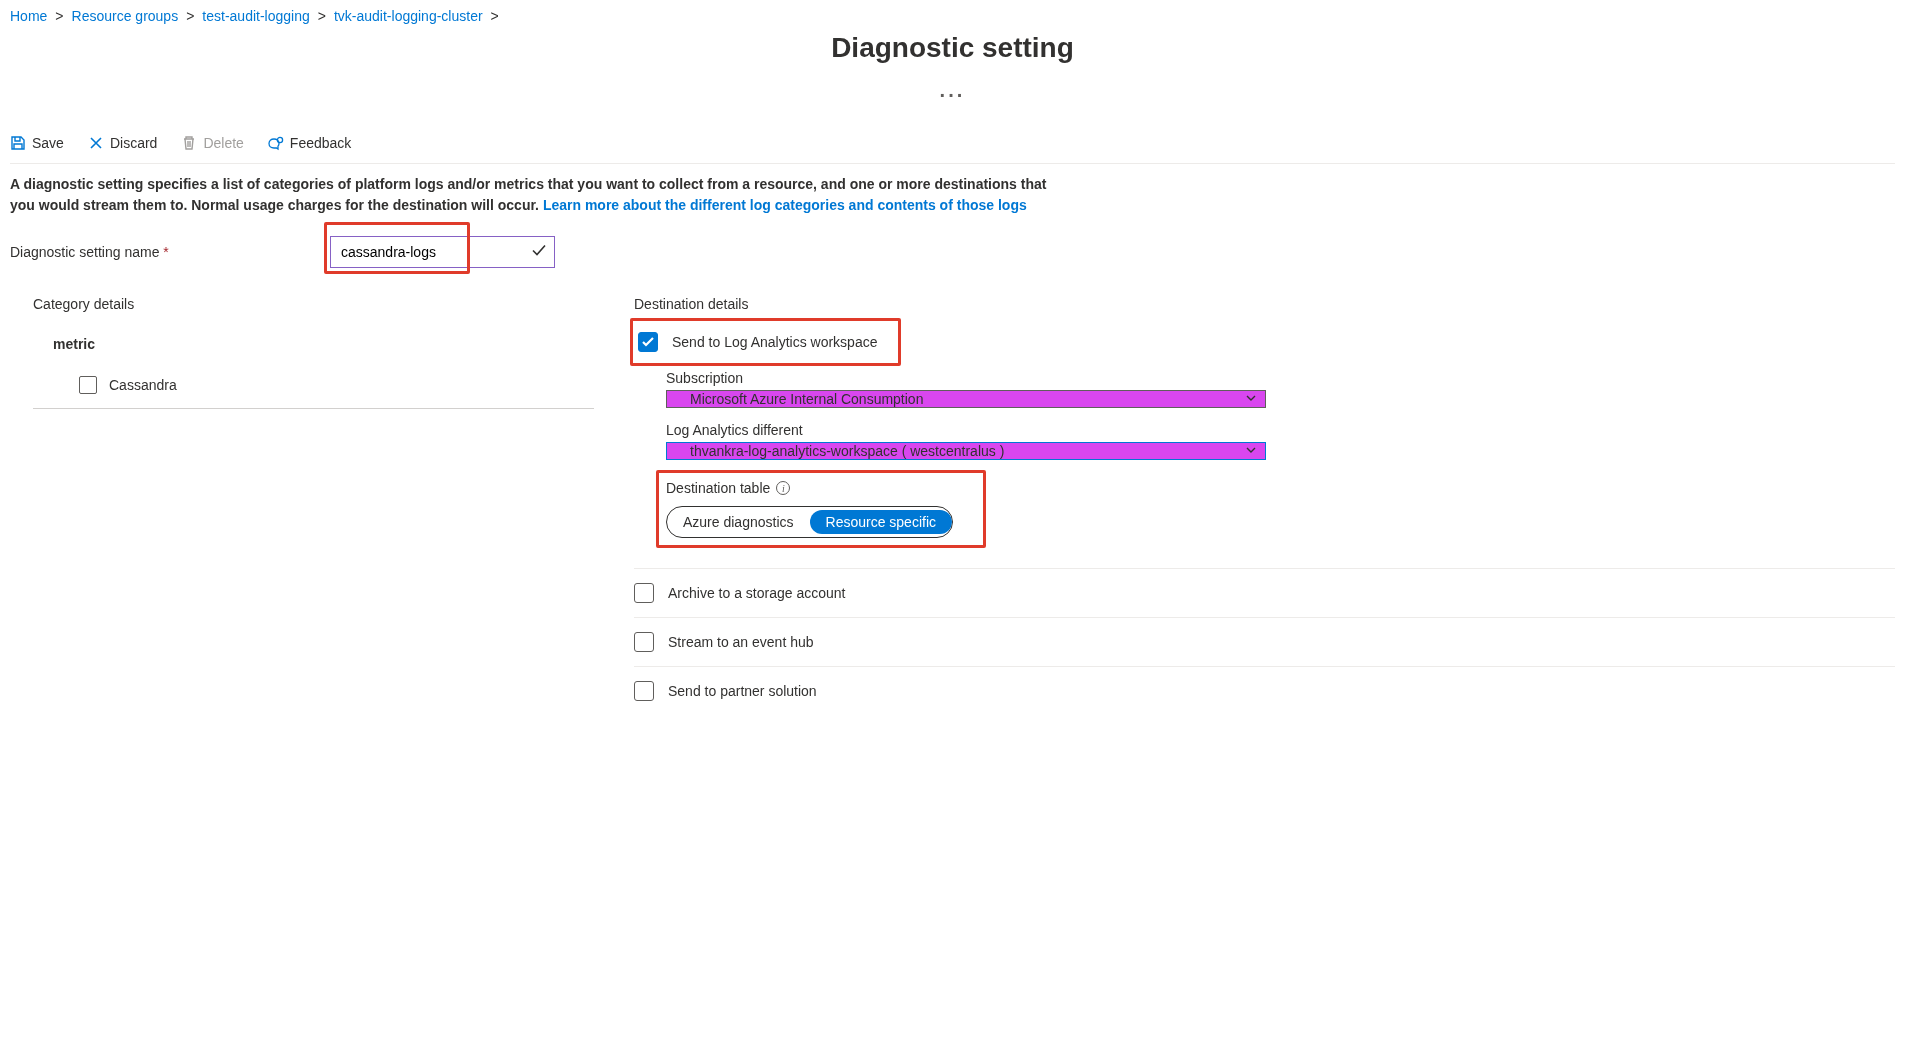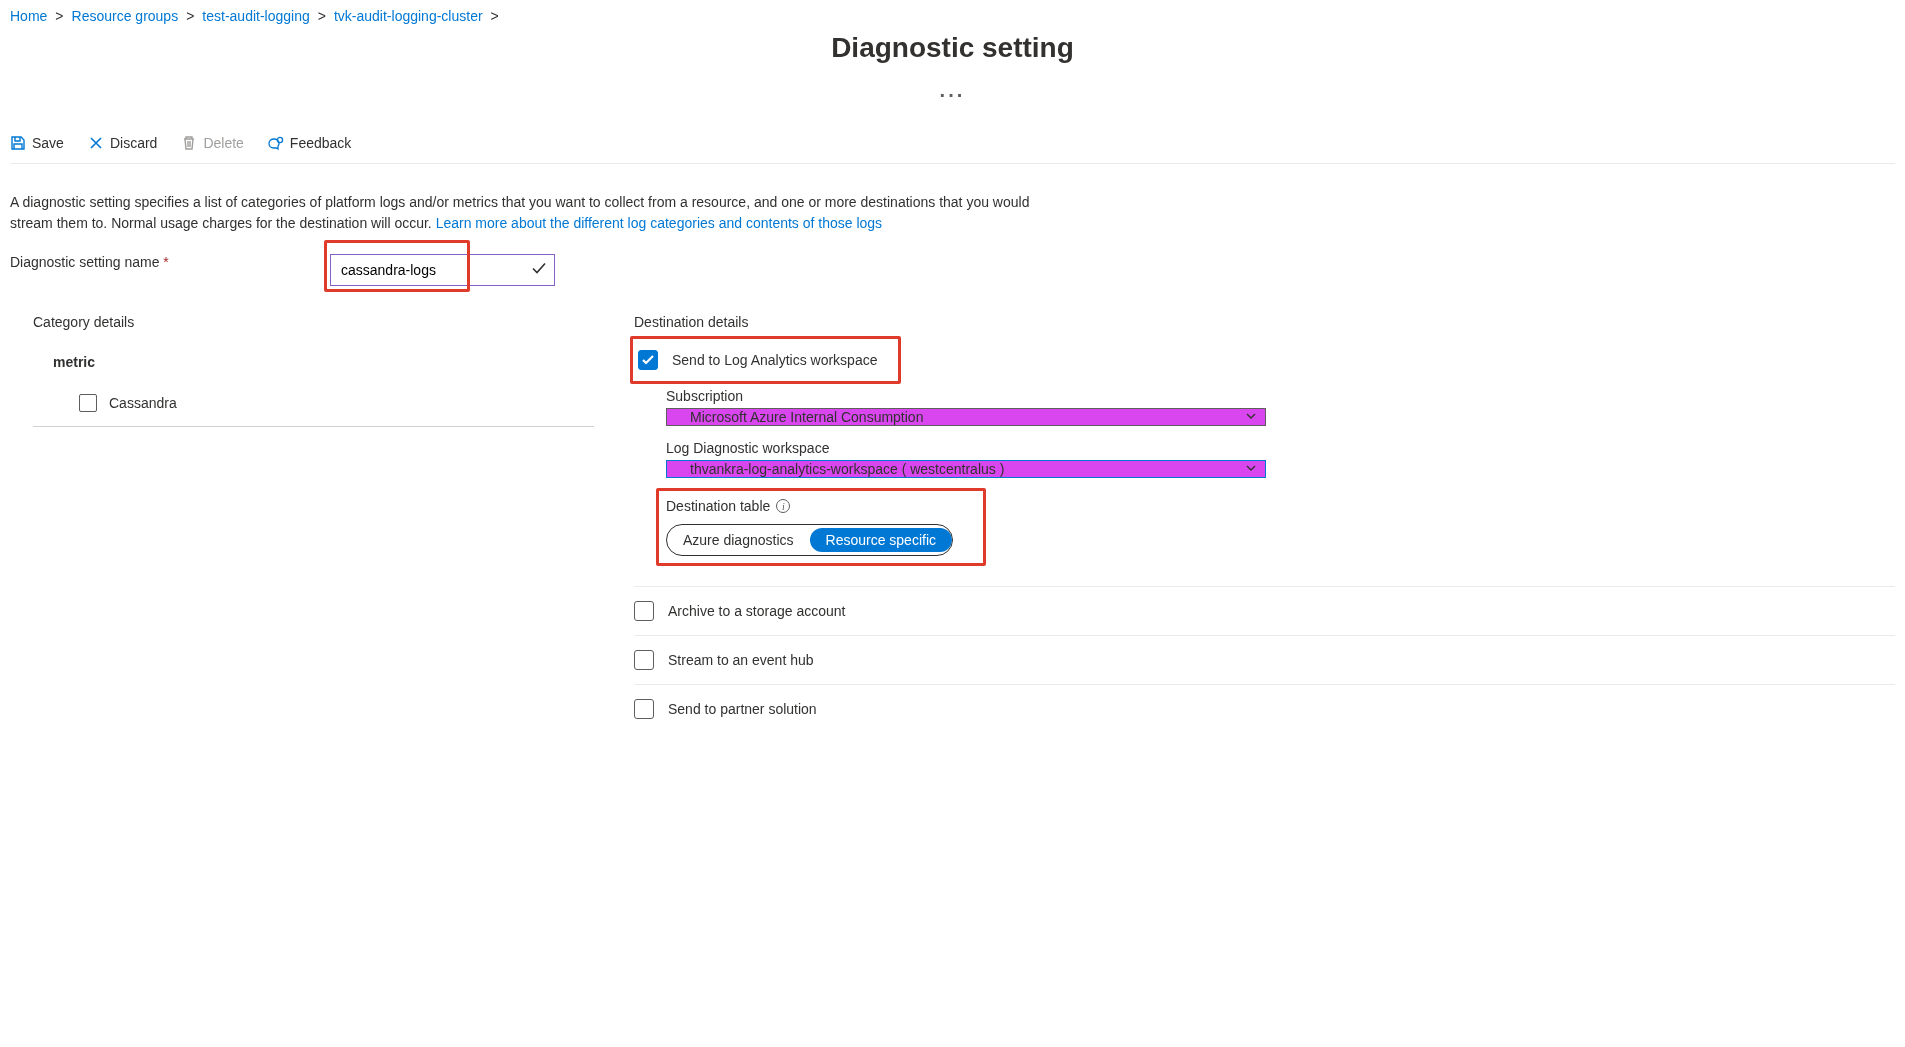--- a/index.html
+++ b/index.html
@@ -12,22 +12,22 @@
   }
   a { color: #0078d4; text-decoration: none; }
   .breadcrumb { display:flex; align-items:center; flex-wrap:wrap; gap:4px; font-size:14px; margin-bottom:8px;}
   .breadcrumb .sep { color:#323130; margin:0 4px; }
   h1.page-title { font-size:28px; font-weight:600; margin: 6px 0 28px 0; display:flex; align-items:center; gap:20px;flex-direction:column;}
   .more-dots { font-size:20px; color:#605e5c; letter-spacing:2px; cursor:pointer;}
   .toolbar { display:flex; align-items:center; gap:24px; padding-bottom:12px; border-bottom:1px solid #edebe9;}
   .toolbar .tb-item { display:flex; align-items:center; gap:6px; font-size:14px; cursor:pointer; }
   .toolbar .tb-item.disabled { color:#a19f9d; cursor:default;}
   .toolbar svg { width:16px; height:16px; }
-  .desc { margin-top:28px; font-size:14px; line-height:1.5; max-width:1050px;}
-  .form-row { display:flex; align-items:flex-start; margin-top:20px; }
+  .desc { margin-top:10px; font-size:14px; line-height:1.5; max-width:1050px;font-weight:bold;}
+  .form-row { display:flex; align-items:center; margin-top:20px; }
   .form-row .lbl { width:320px; font-size:14px; }
   .req { color:#a4262c; }
   .text-input { flex:0 0 700px; height:32px; border:1px solid #8661c5; padding:0 32px 0 10px; font-size:14px; outline:none; background:#fff; }
   .input-wrap { position:relative; display:inline-block; }
   .input-valid { position:absolute; right:8px; top:50%; transform:translateY(-50%); }
   .section-label { font-size:14px; margin-top:28px; margin-bottom:10px;}
   .cols { display:flex; gap:40px; align-items:flex-start;}
   .col-left { width:561px;margin-left:23px; }
   .col-right { flex:1; min-width:600px;}
   .logbox { border-top:1px solid #d2d0ce; }
@@ -153,21 +153,21 @@
       <div class="mb14">
         <div class="fld-lbl">Subscription</div>
         <div class="select">
           <span>Microsoft Azure Internal Consumption</span>
           <span class="chev"><svg width="12" height="12" viewBox="0 0 12 12">
                 <path fill="none" stroke="#323130" stroke-width="1.4" d="M2 4l4 4 4-4"></path>
               </svg></span>
         </div>
       </div>
       <div class="mb14">
-        <div class="fld-lbl">Log Diagnostic workspace</div>
+        <div class="fld-lbl">Log Analytics different</div>
         <div class="select active">
           <span>thvankra-log-analytics-workspace ( westcentralus )</span>
           <span class="chev"><svg width="12" height="12" viewBox="0 0 12 12">
                 <path fill="none" stroke="#323130" stroke-width="1.4" d="M2 4l4 4 4-4"></path>
               </svg></span>
         </div>
       </div>
       <div class="rel" style="display:inline-block; padding:6px 10px 10px 0;">
         <div class="fld-lbl">
           <span>Destination table</span>

